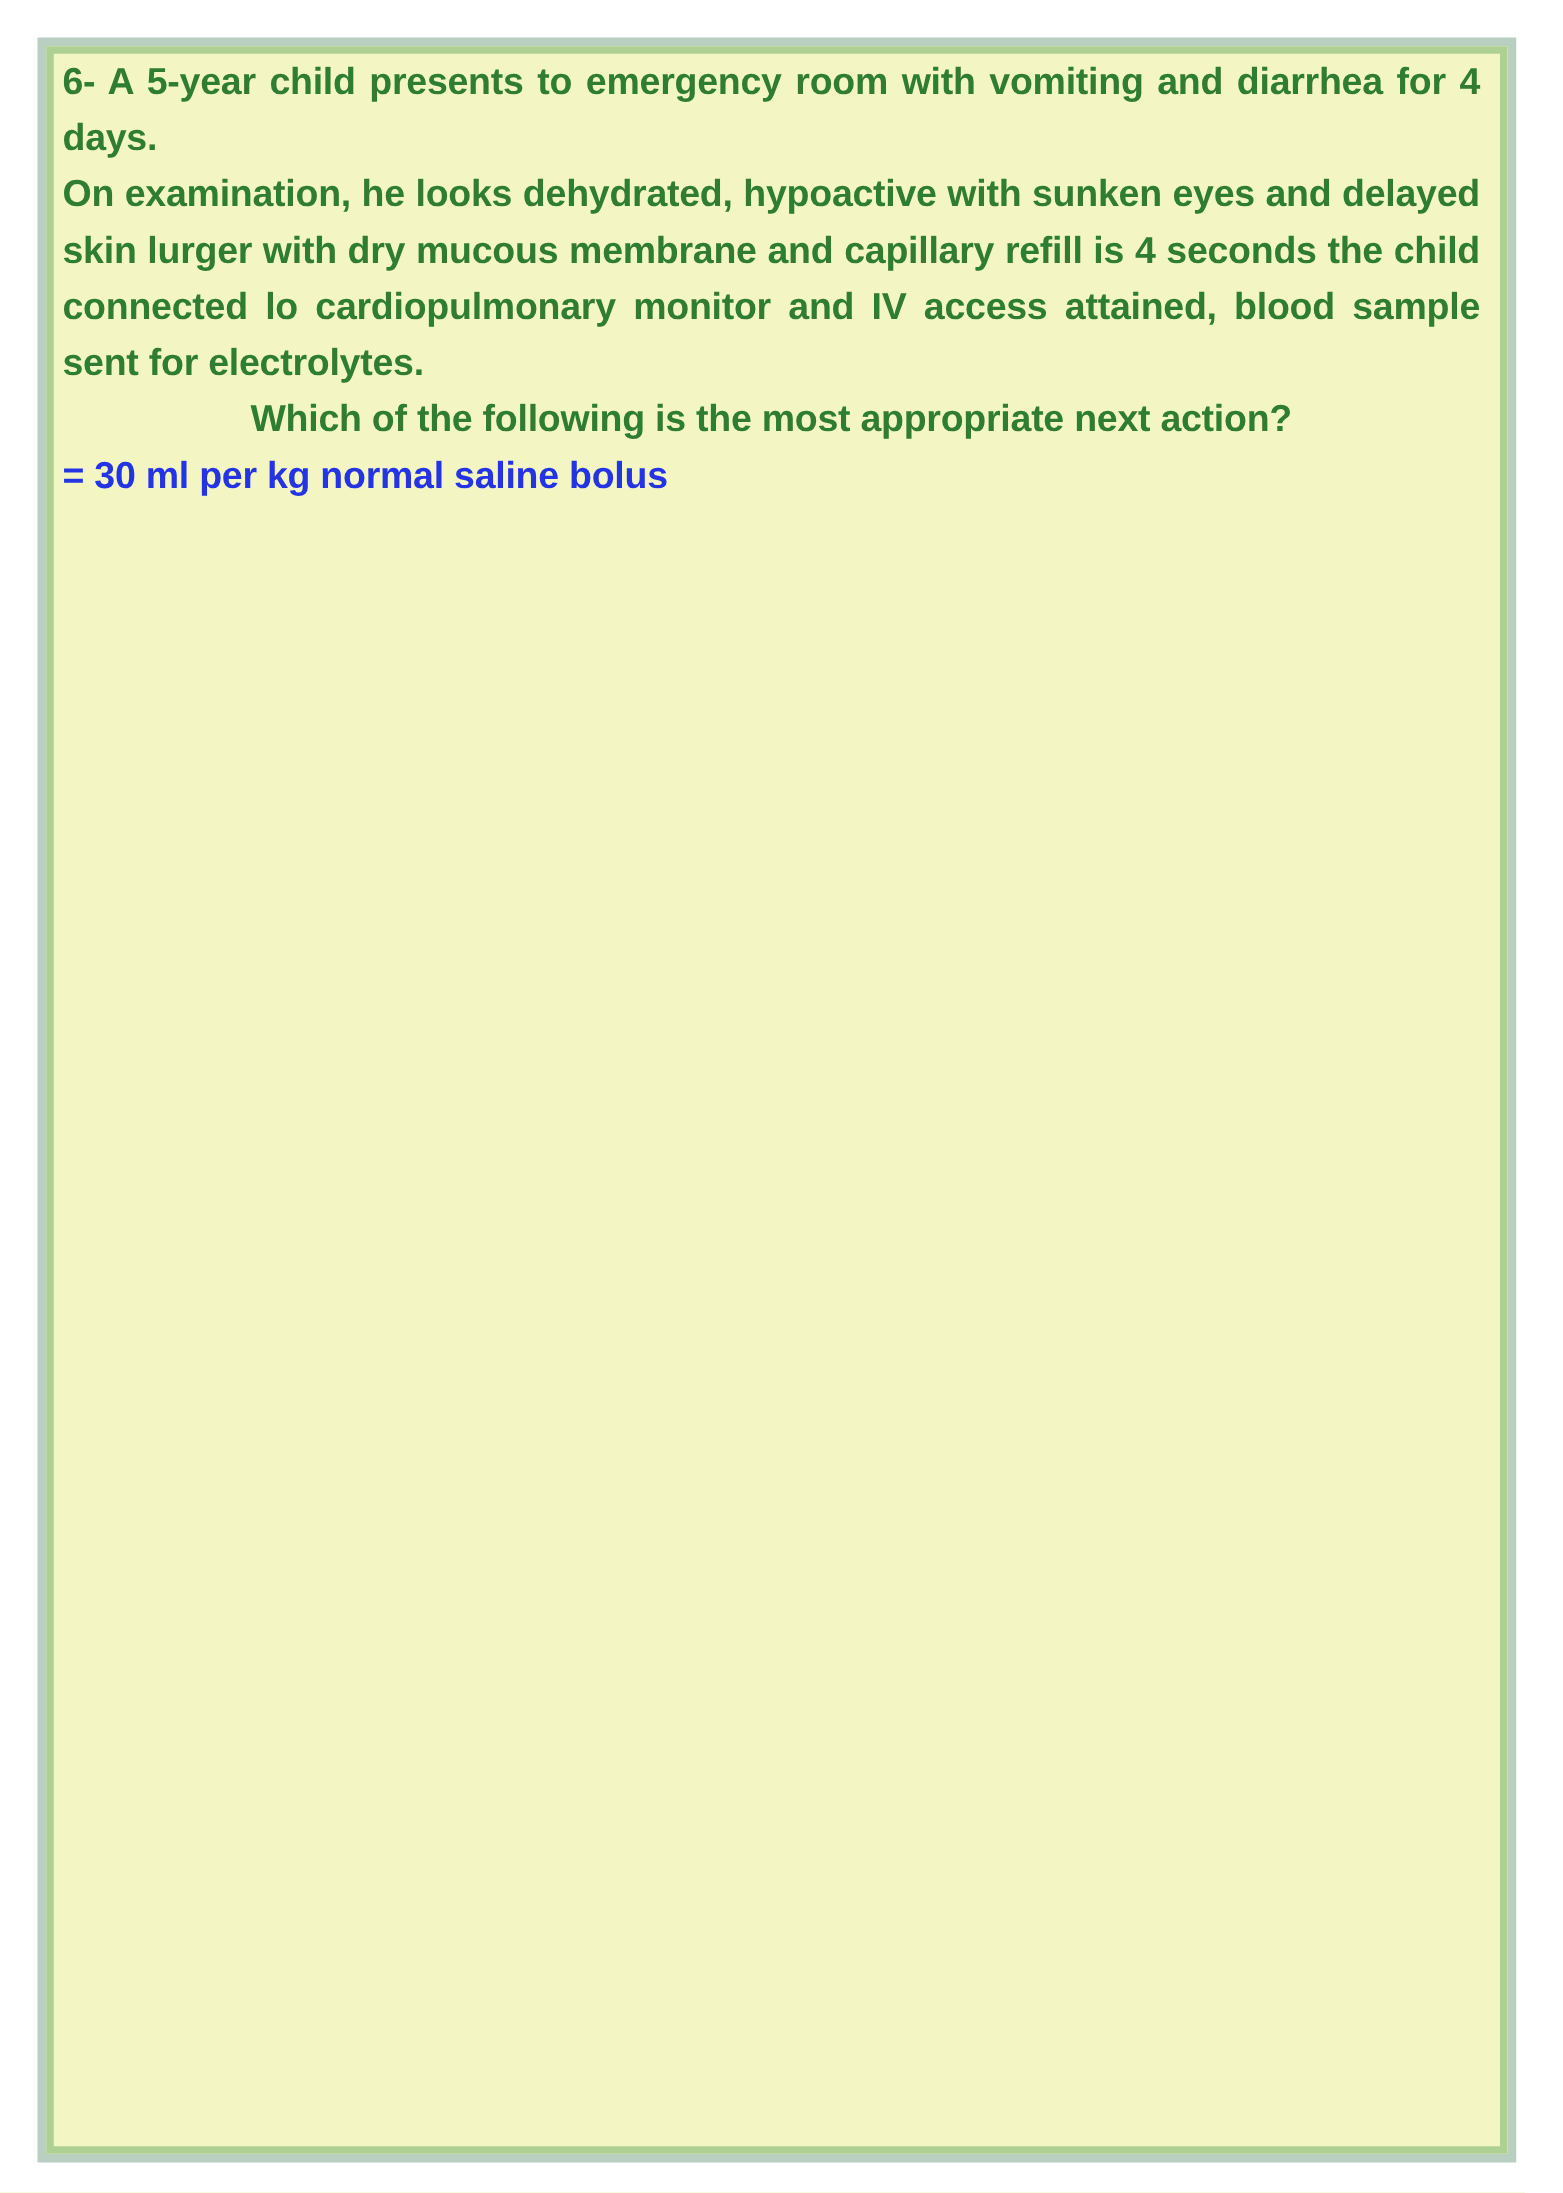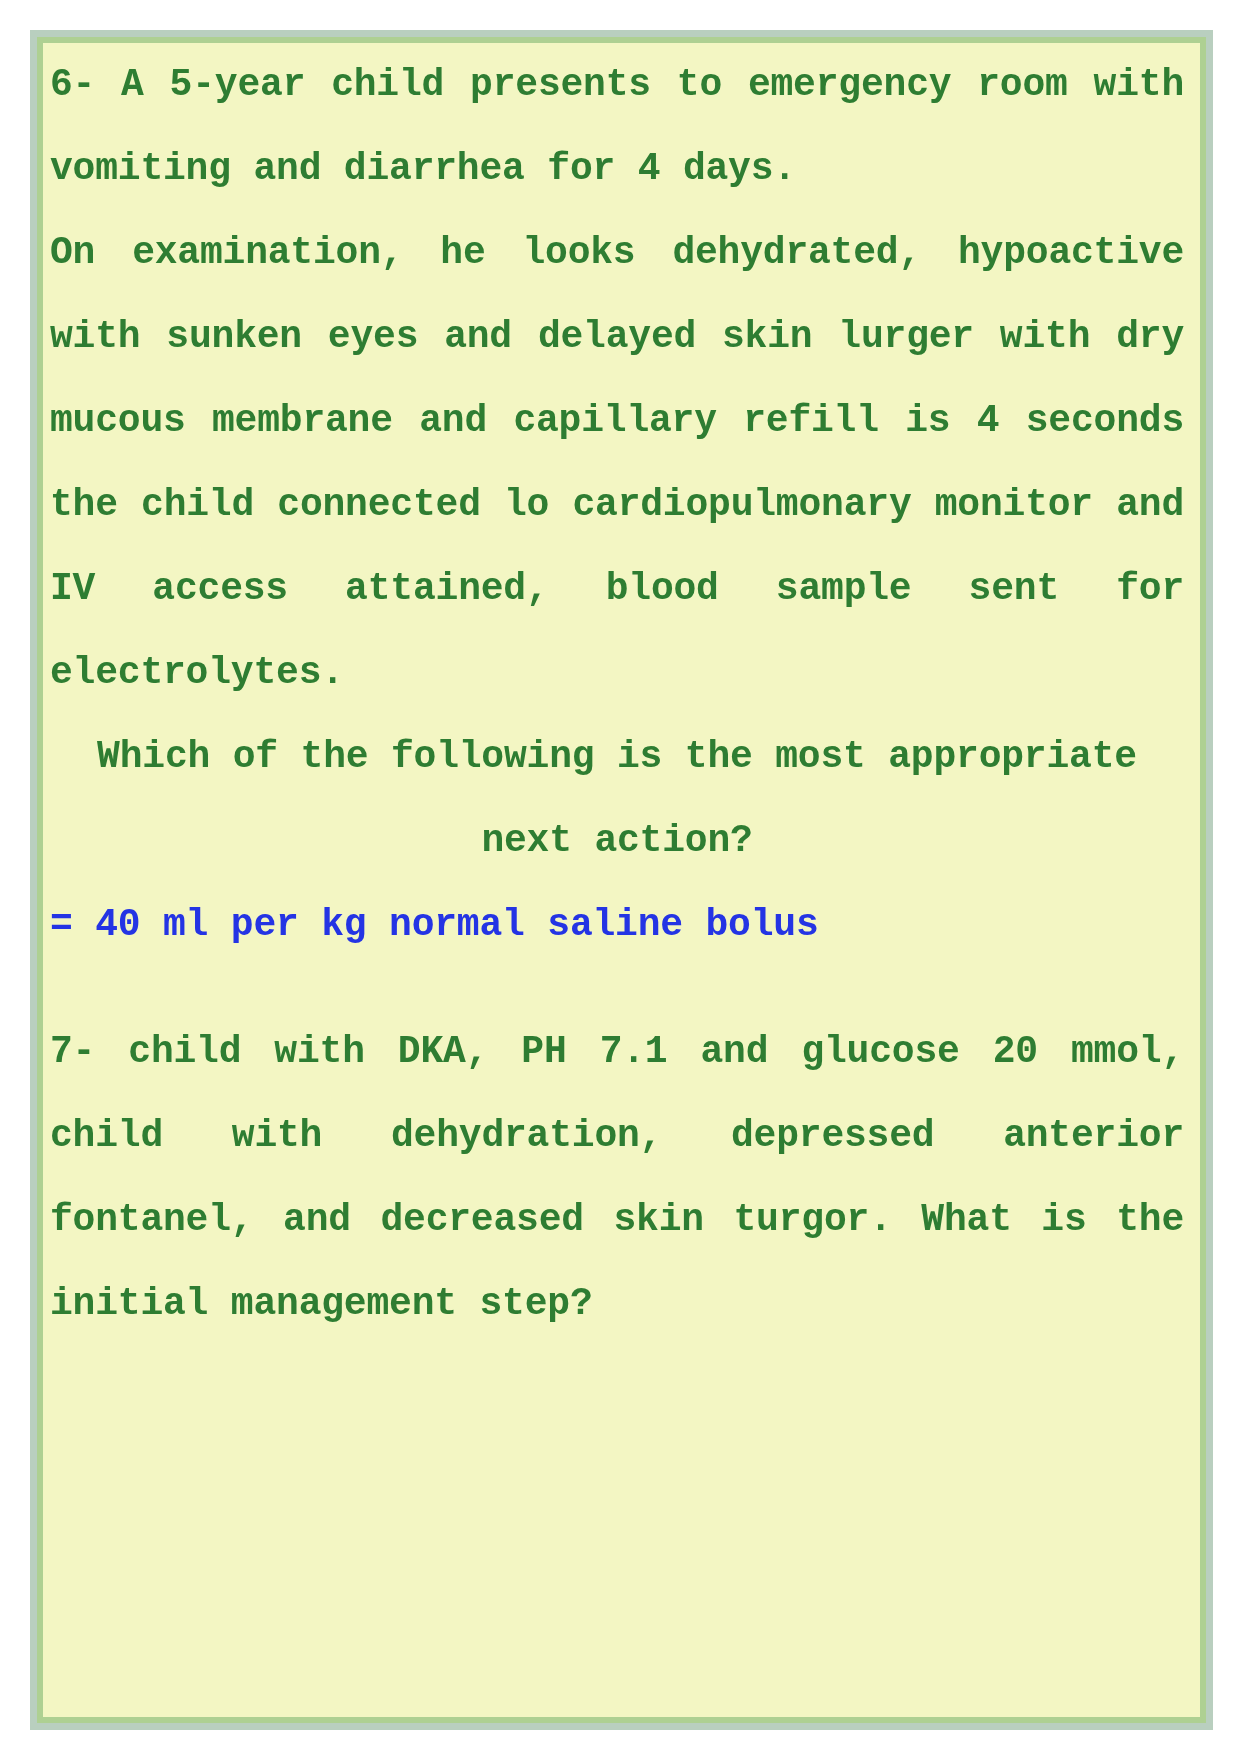--- a/index.html
+++ b/index.html
@@ -34,43 +34,41 @@
     width: 100%;
     height: 100%;
     border: 6px solid var(--border-inner);
     background: var(--card-background);
     padding: 0 16px 0 7px;
     overflow: hidden;
   }
   .block {
     margin: 0;
     font-weight: bold;
-    font-size: 38px;
-    line-height: 84px;
+    font-size: 30px;
+    line-height: 45px;
     letter-spacing: -0.2px;
     color: var(--question-text);
     text-align: justify;
-    font-family: Liberation Mono, monospace;
   }
   .block.no-justify {
     text-align: center;
   }
   .answer {
     color: var(--answer-text);
     text-align: left;
   }
   .spacer {
     height: 43px;
   }
 </style>
 </head>
 <body>
 
 <div class="card">
   <div class="card-inner">
     <p class="block">6- A 5-year child presents to emergency room with vomiting and diarrhea for 4 days.</p>
     <p class="block">On examination, he looks dehydrated, hypoactive with sunken eyes and delayed skin lurger with dry mucous membrane and capillary refill is 4 seconds the child connected lo cardiopulmonary monitor and IV access attained, blood sample sent for electrolytes.</p>
     <p class="block no-justify">Which of the following is the most appropriate next action?</p>
-    <p class="block answer">= 40 ml per kg normal saline bolus</p>
+    <p class="block answer">= 30 ml per kg normal saline bolus</p>
     <div class="spacer"></div>
-    <p class="block">7- child with DKA, PH 7.1 and glucose 20 mmol, child with dehydration, depressed anterior fontanel, and decreased skin turgor. What is the initial management step?</p>
   </div>
 </div>
 
 </body></html>

